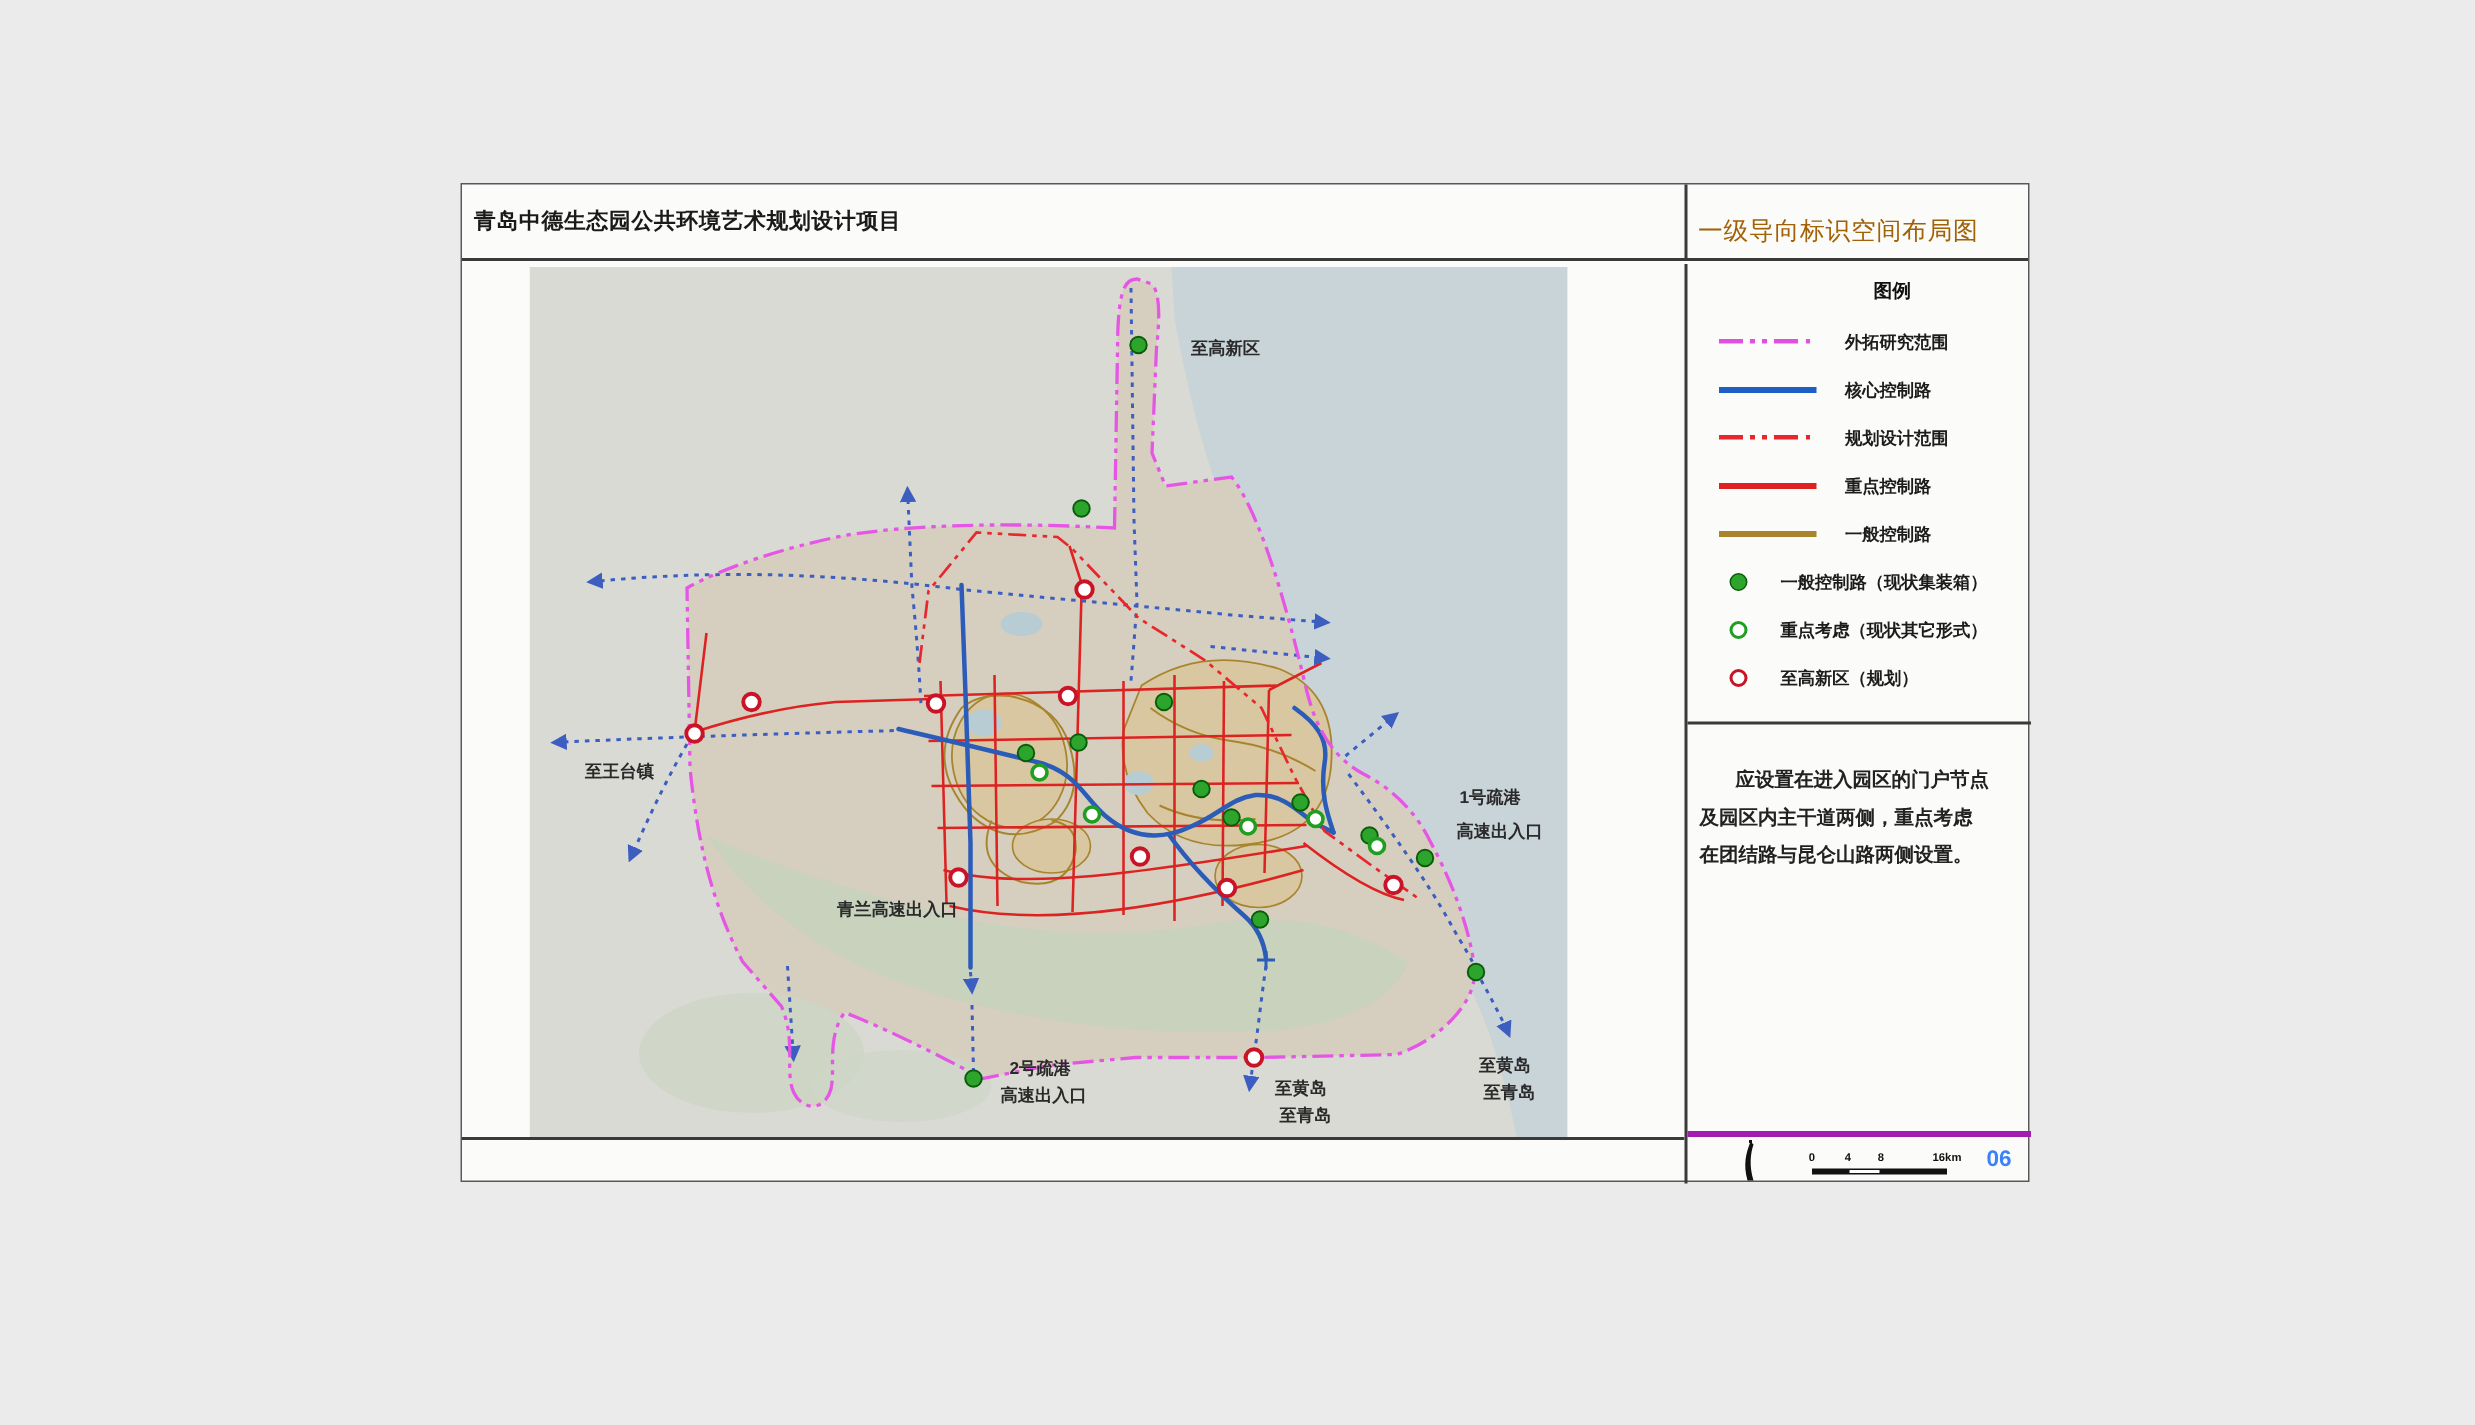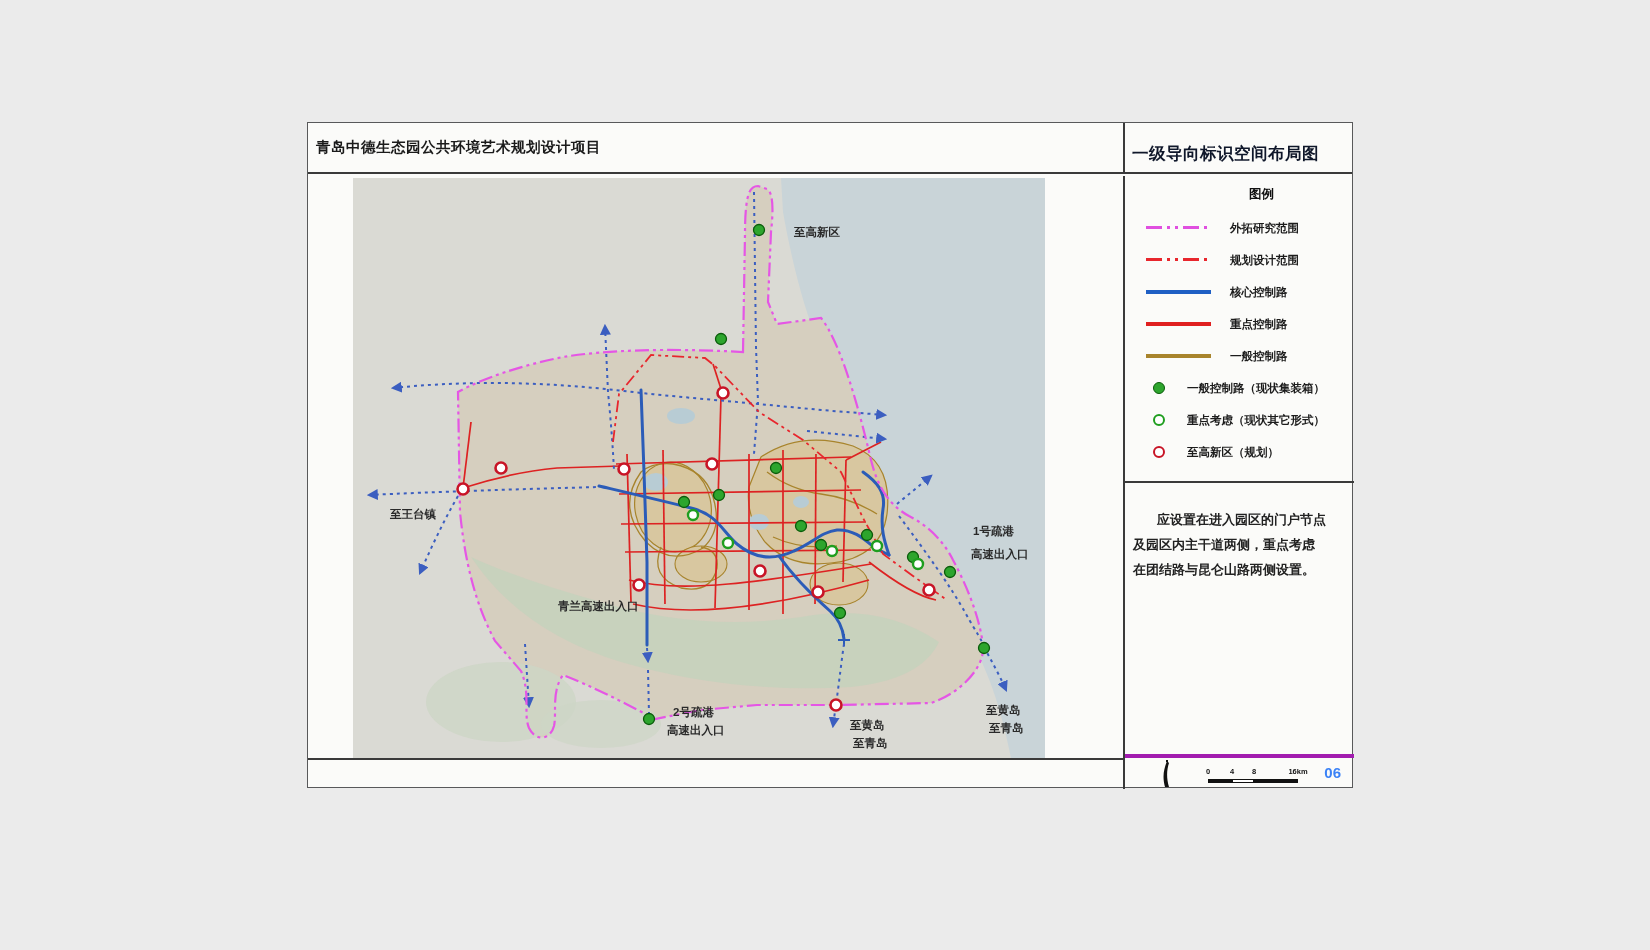--- a/index.html
+++ b/index.html
@@ -8,21 +8,21 @@
 
   .page { position:absolute; left:307px; top:122px; width:1046px; height:666px;
           background:#fbfbf9; border:1px solid #58595a; }
 
   
   .hdr { position:absolute; left:0; top:0; width:100%; height:51px;
          border-bottom:2px solid #3a3a3a; display:flex; }
   .hdr-left { width:815px; display:flex; align-items:center; padding-left:8px; }
   .hdr-left .t { font-size:14.5px; font-weight:bold; color:#1a1a1a; letter-spacing:.5px; }
   .hdr-right { flex:1; border-left:2px solid #3a3a3a; display:flex; align-items:center; padding-left:7px; }
-  .hdr-right .t { font-size:16.5px; font-weight:bold; color:#0f172a; letter-spacing:.5px;margin-top:13px; }
+  .hdr-right .t { font-size:16.5px; font-weight:normal; color:#a16207; letter-spacing:.5px;margin-top:13px; }
 
   
   .mapcell { position:absolute; left:0; top:53px; width:815px; height:613px; overflow:hidden; }
   .mapcell .bottom-rule { position:absolute; left:0; top:582px; width:815px; height:2px; background:#3a3a3a; }
   #map-svg { position:absolute; left:45px; top:2px; }
 
   
   .sidebar { position:absolute; left:815px; top:53px; width:231px; height:613px;
              border-left:2px solid #3a3a3a; }
   .sec-legend { position:absolute; left:0; top:0; width:100%; height:307px; border-bottom:2px solid #3a3a3a; }
@@ -201,26 +201,26 @@
 
   <div class="sidebar">
     <div class="sec-legend">
       <div class="lg-title">图例</div>
       <div id="legend-items">
           <div class="lg-row">
             <div class="lg-line dashdot" style="background: repeating-linear-gradient(90deg, rgb(224, 79, 224) 0px, rgb(224, 79, 224) 16px, transparent 16px, transparent 21px, rgb(224, 79, 224) 21px, rgb(224, 79, 224) 24px, transparent 24px, transparent 29px, rgb(224, 79, 224) 29px, rgb(224, 79, 224) 32px, transparent 32px, transparent 37px);"></div>
             <div class="lg-label for-line">外拓研究范围</div>
           </div>
           <div class="lg-row">
+            <div class="lg-line solid" style="background: rgb(31, 95, 196);"></div>
+            <div class="lg-label for-line">核心控制路</div>
+          </div>
+          <div class="lg-row">
             <div class="lg-line dashdot" style="background: repeating-linear-gradient(90deg, rgb(232, 38, 45) 0px, rgb(232, 38, 45) 16px, transparent 16px, transparent 21px, rgb(232, 38, 45) 21px, rgb(232, 38, 45) 24px, transparent 24px, transparent 29px, rgb(232, 38, 45) 29px, rgb(232, 38, 45) 32px, transparent 32px, transparent 37px);"></div>
             <div class="lg-label for-line">规划设计范围</div>
-          </div>
-          <div class="lg-row">
-            <div class="lg-line solid" style="background: rgb(31, 95, 196);"></div>
-            <div class="lg-label for-line">核心控制路</div>
           </div>
           <div class="lg-row">
             <div class="lg-line solid" style="background: rgb(224, 32, 32);"></div>
             <div class="lg-label for-line">重点控制路</div>
           </div>
           <div class="lg-row">
             <div class="lg-line solid" style="background: rgb(168, 132, 44);"></div>
             <div class="lg-label for-line">一般控制路</div>
           </div>
           <div class="lg-row">

